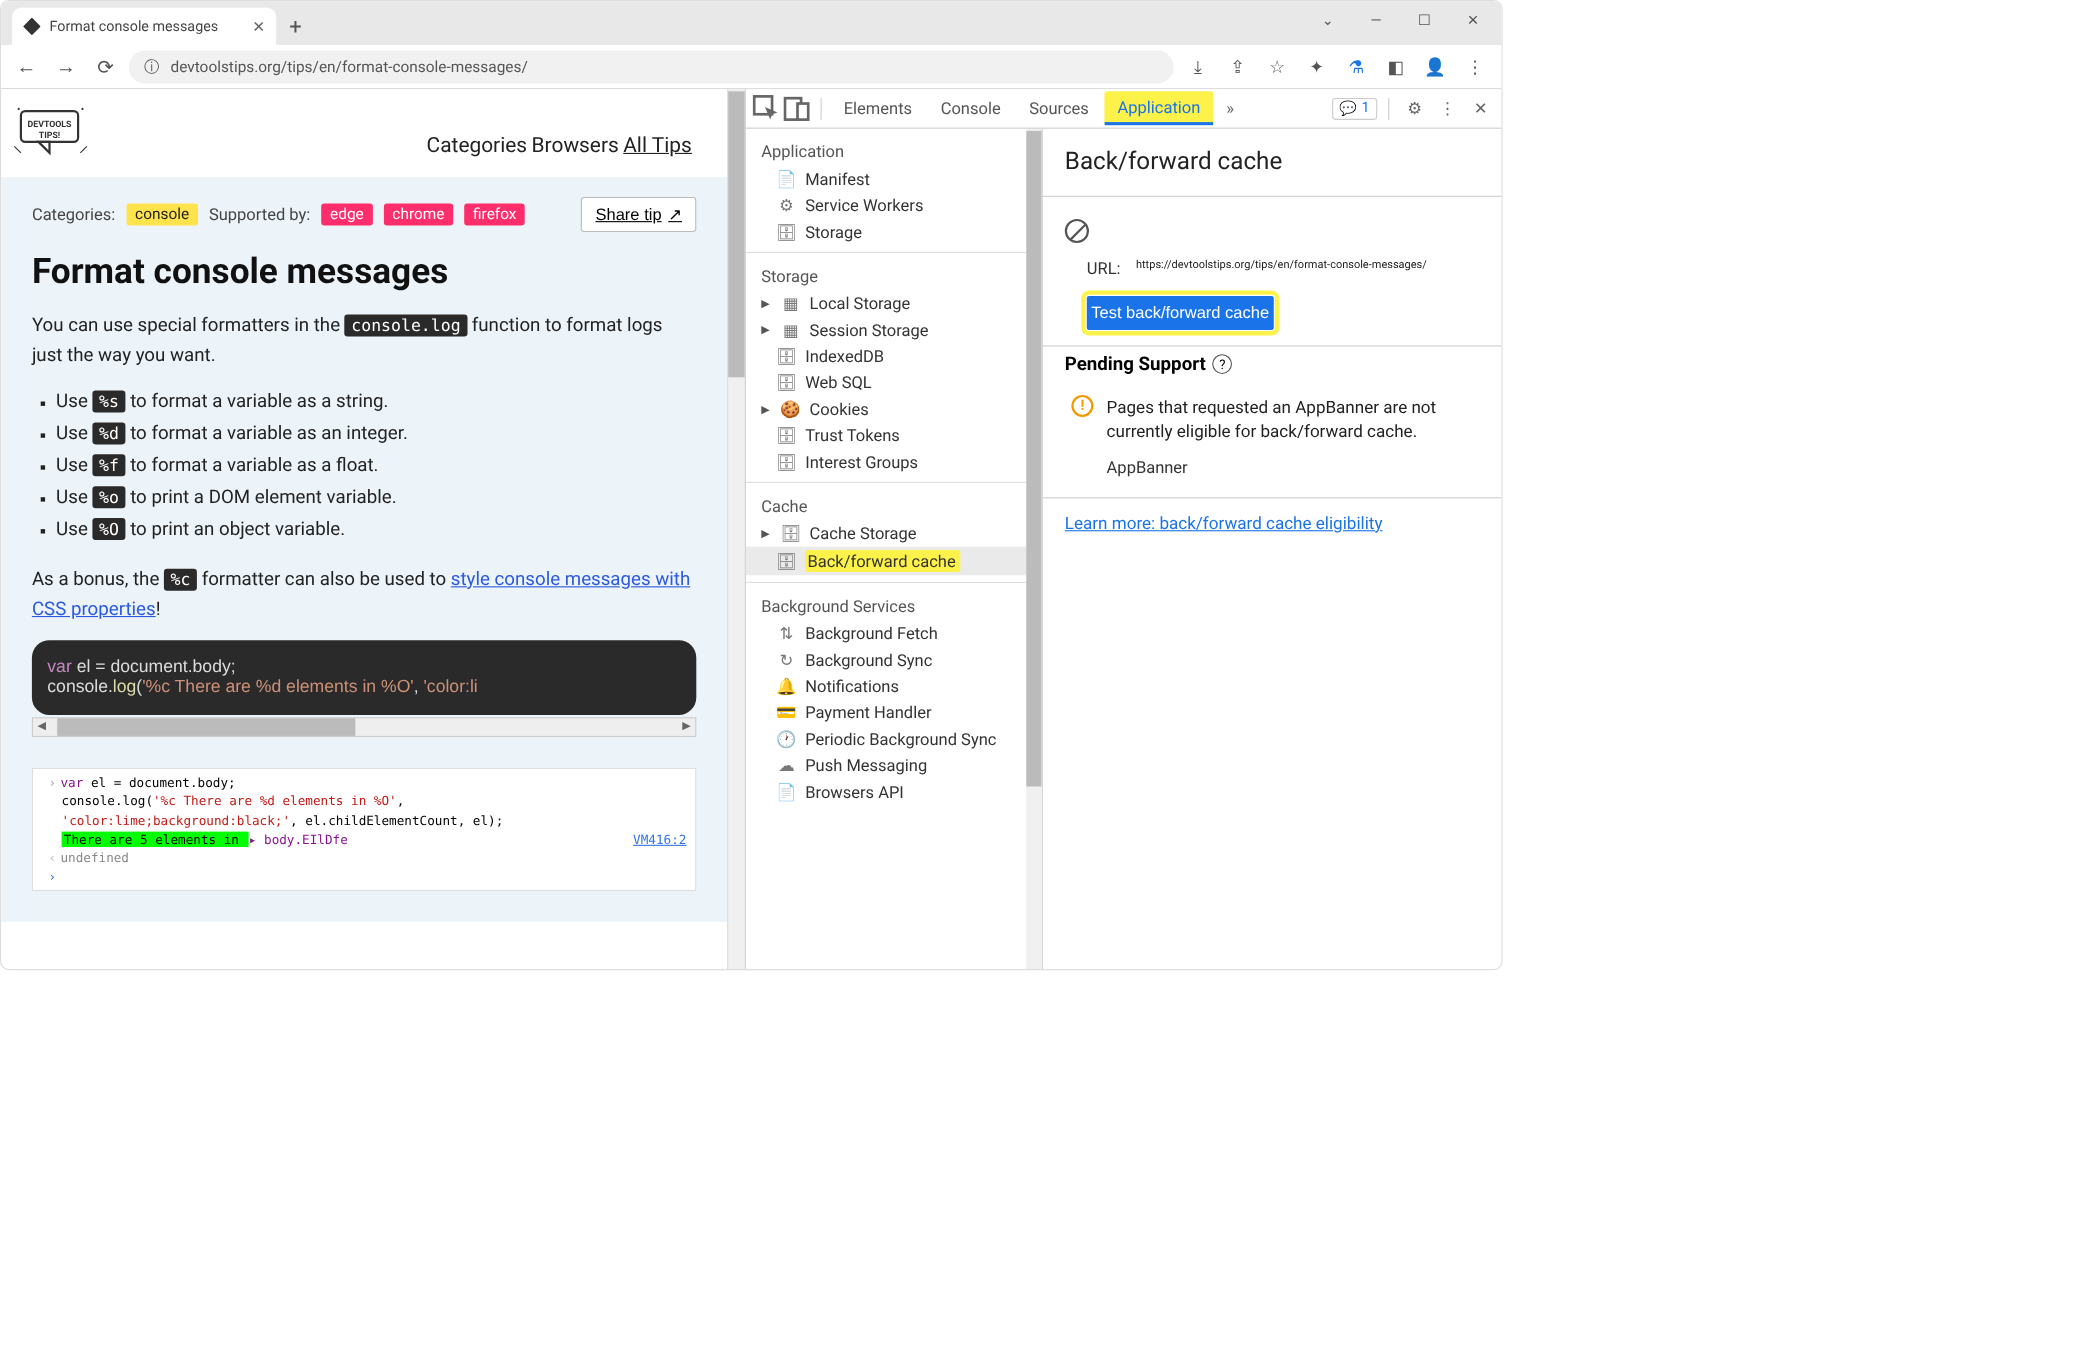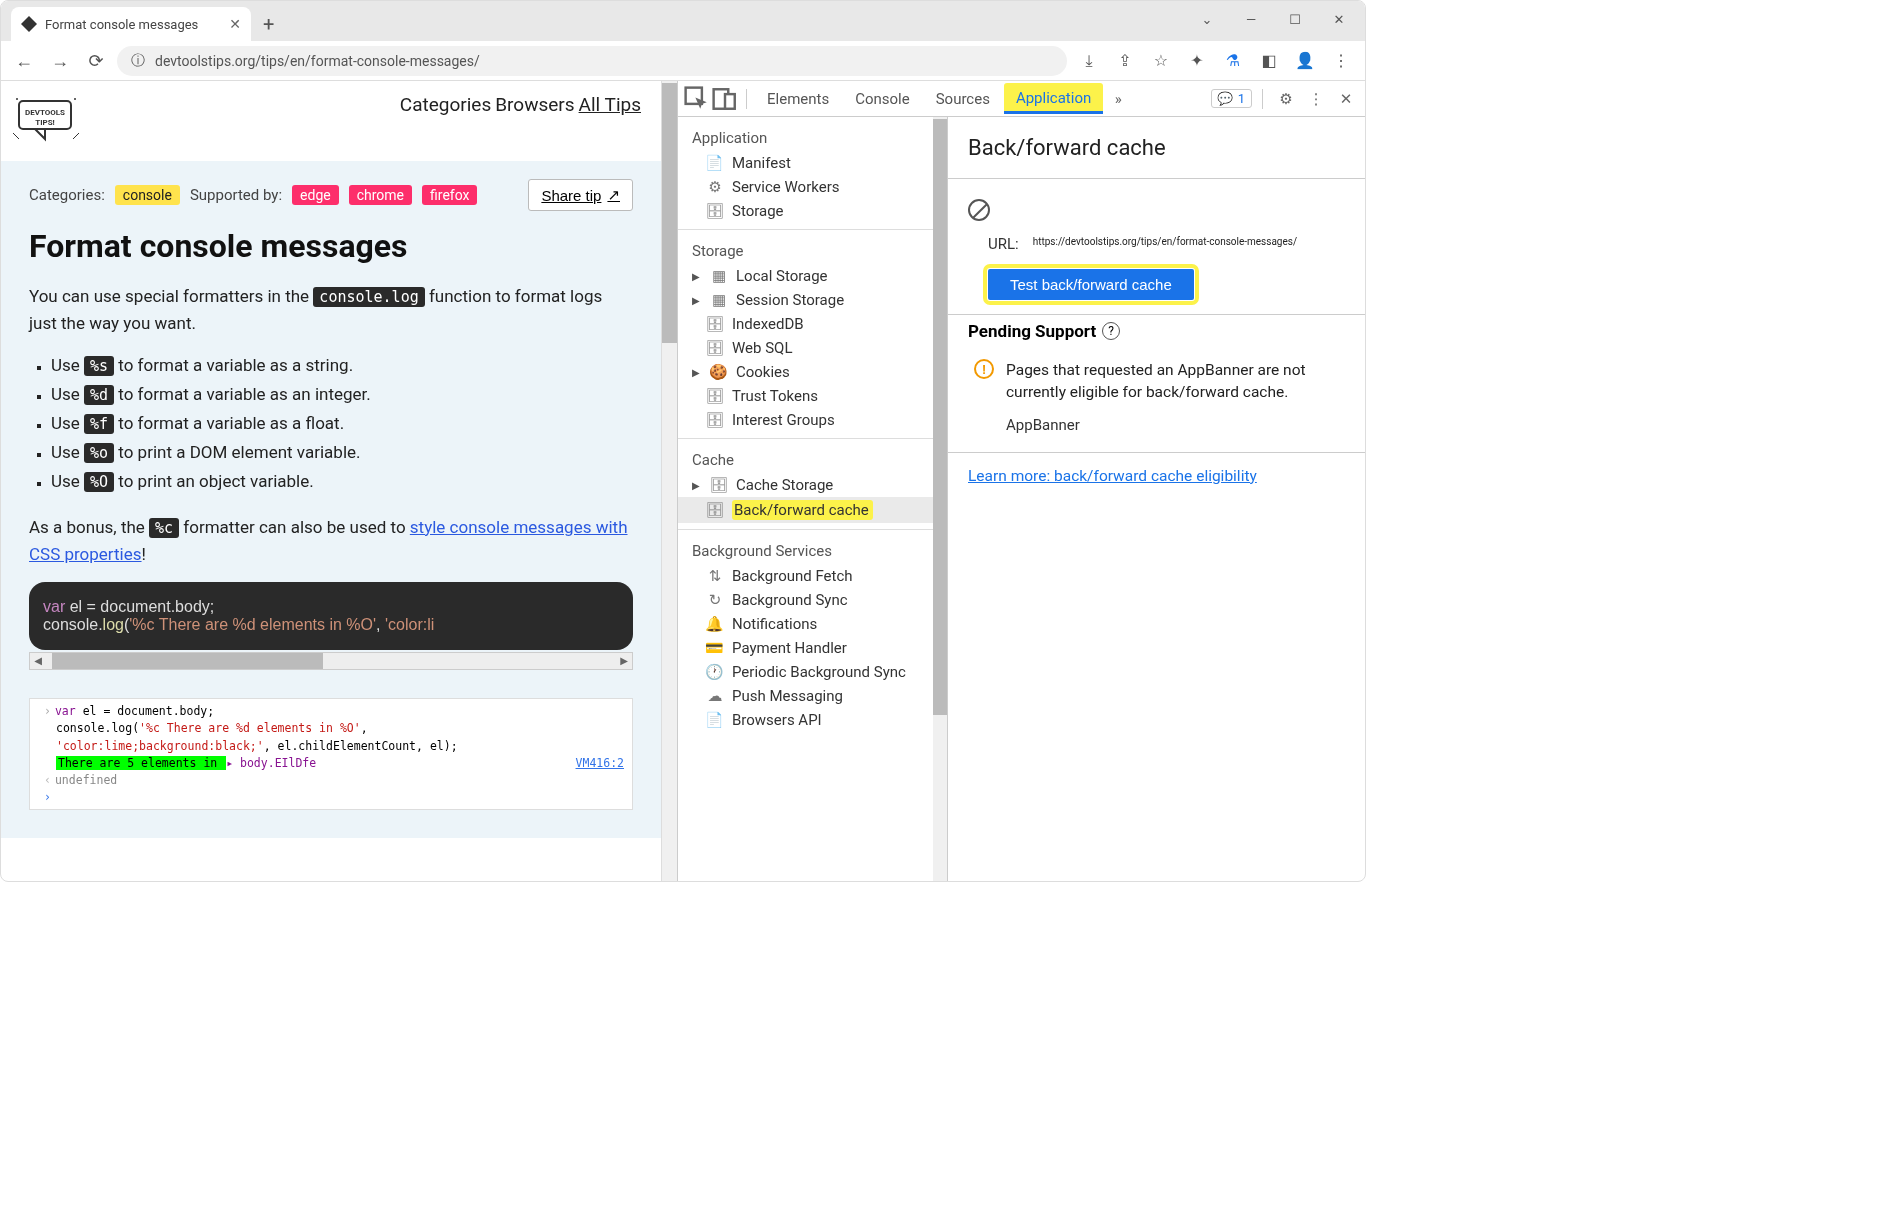--- a/index.html
+++ b/index.html
@@ -25,21 +25,21 @@
 .win-ctrls span { width:40px; height:28px; display:flex; align-items:center; justify-content:center; color:#555; font-size:13px;}
 .chrome-toolbar { background:#fff; height:40px; display:flex; align-items:center; padding:0 8px; gap:6px; border-bottom:1px solid #ddd;}
 .nav-btn { width:30px; height:30px; display:flex; align-items:center; justify-content:center; color:#555; font-size:18px; border-radius:50%;}
 .addr-bar { flex:1; height:30px; border-radius:15px; background:#f1f1f1; display:flex; align-items:center; padding:0 14px; gap:10px; color:#555; font-size:14px;}
 .right-icons { display:flex; gap:4px; align-items:center;}
 .right-icons span { width:32px; height:32px; display:flex; align-items:center; justify-content:center; color:#555; font-size:16px;}
 
 
 .main-area { display:flex; height: calc(100% - 80px);}
 .page-col { width:660px; position:relative; overflow:hidden;}
-.page-header { display:flex; align-items:flex-start; justify-content:space-between; padding:12px 20px 18px 10px;}
+.page-header { display:flex; align-items:flex-end; justify-content:space-between; padding:12px 32px 18px 10px;}
 .logo { width:70px; height:50px;}
 .header-links { display:flex; gap:4px; font-size:19px; color:#222;}
 .header-links .alltips { text-decoration:underline;}
 .article-section { background:#ecf4f9; padding:18px 28px 28px 28px;}
 .meta-row { display:flex; align-items:center; gap:10px; flex-wrap:wrap; margin-bottom:10px;}
 .meta-label { color:#444; font-size:15px;}
 .tag { background:#fd2e6b; color:#fff; padding:2px 8px; border-radius:3px; font-size:14px;}
 .tag.yellow { background:#ffe34d; color:#222;}
 .share-btn { border:1px solid #bbb; background:#fff; padding:6px 12px; border-radius:3px; font-size:15px; text-decoration:underline; display:flex; gap:6px; align-items:center;}
 .h1 { font-size:32px; font-weight:700; margin:16px 0 18px 0; color:#111;}
@@ -92,21 +92,21 @@
 .dt-main-title { font-size:22px; padding:18px 20px; color:#222;}
 .dt-main-sep { border-top:1px solid #ccc;}
 .info-block { display:flex; gap:14px; padding:18px 20px 8px 20px;}
 .info-block .circ { width:22px; height:22px; border:2px solid #555; border-radius:50%; flex:0 0 22px; position:relative; margin-top:2px;}
 .info-block .circ::after { content:""; position:absolute; width:20px; height:2px; background:#555; top:9px; left:0; transform:rotate(-45deg);}
 .info-text { font-size:15.5px; line-height:1.45; color:#222;}
 .url-block { display:flex; gap:14px; padding:6px 20px 14px 40px;}
 .url-label { color:#333; font-size:15px;}
 .url-val { font-size:10px; color:#222; line-height:1.45;}
 .test-btn-wrap { padding:2px 20px 14px 40px;}
-.test-btn { background:#1a73e8; color:#fff; padding:7px 22px; border:none; font-size:15px; border-radius:2px; outline:4px solid #fcf24a; outline-offset:1px;}
+.test-btn { background:#1a73e8; color:#fff; padding:7px 4px; border:none; font-size:15px; border-radius:2px; outline:4px solid #fcf24a; outline-offset:1px;}
 .pending-h { font-size:17px; font-weight:700; padding:6px 20px; display:flex; align-items:center; gap:6px;}
 .pending-h .q { width:18px; height:18px; border:1.5px solid #555; border-radius:50%; display:flex; align-items:center; justify-content:center; font-size:12px; font-weight:400;}
 .warn-block { display:flex; gap:12px; padding:12px 20px 6px 26px;}
 .warn-circ { width:20px; height:20px; border:2px solid #f29900; border-radius:50%; color:#f29900; display:flex; align-items:center; justify-content:center; font-weight:700; font-size:13px; flex:0 0 20px;}
 .appbanner-lbl { padding:6px 20px 18px 58px; color:#333; font-size:15px;}
 .learn-more { padding:14px 20px; color:#1a73e8; text-decoration:underline; font-size:15.5px; display:block;}
 
 </style>
 </head>
 <body>

